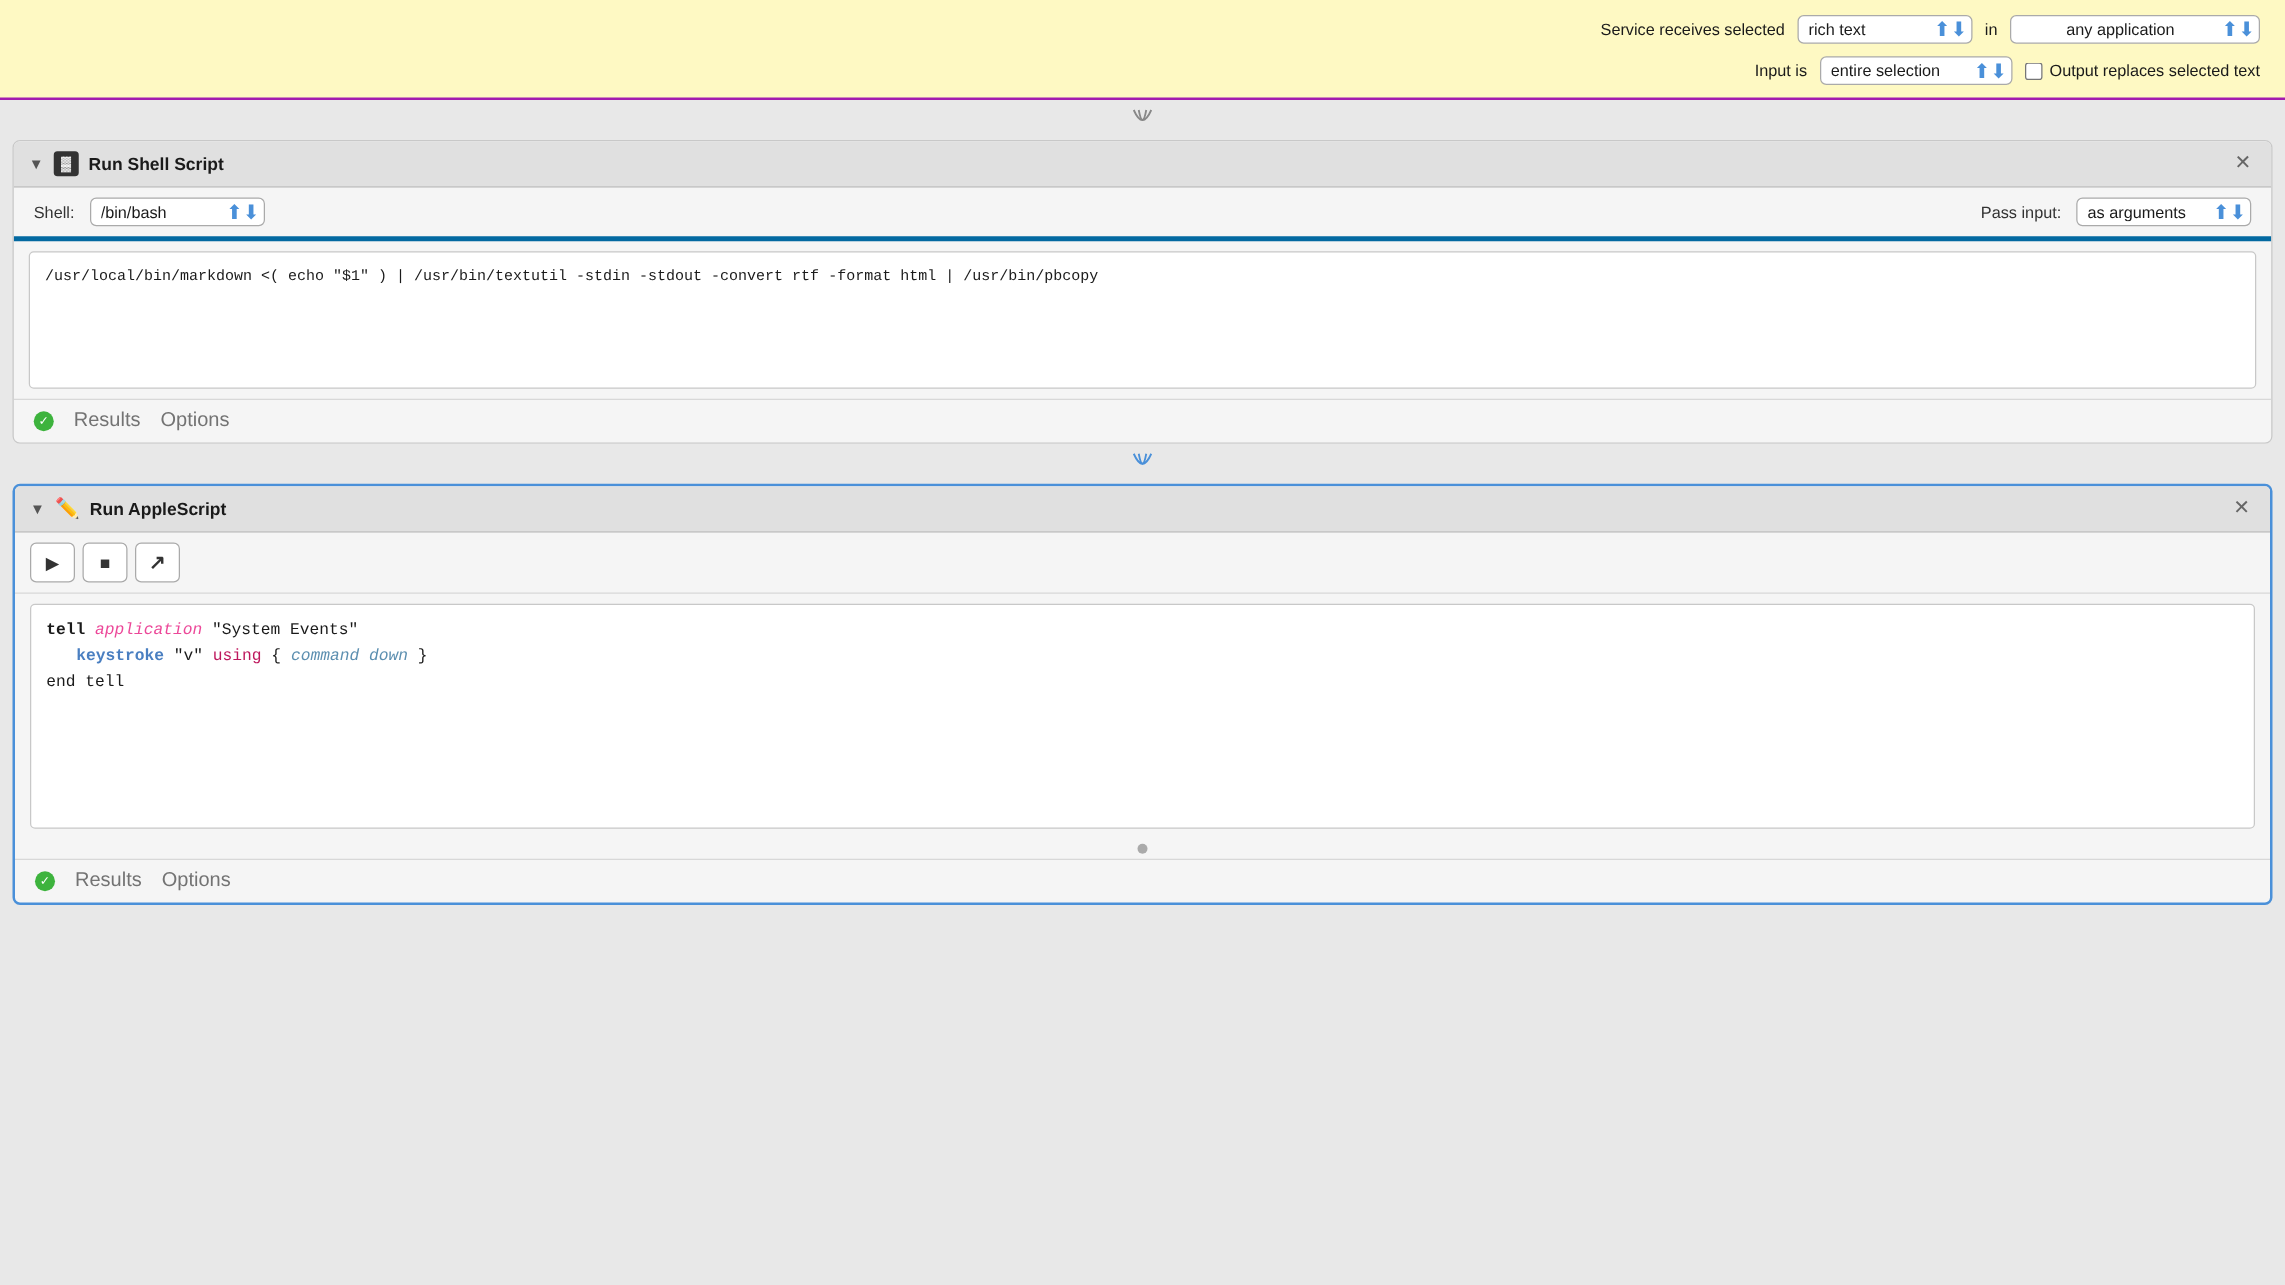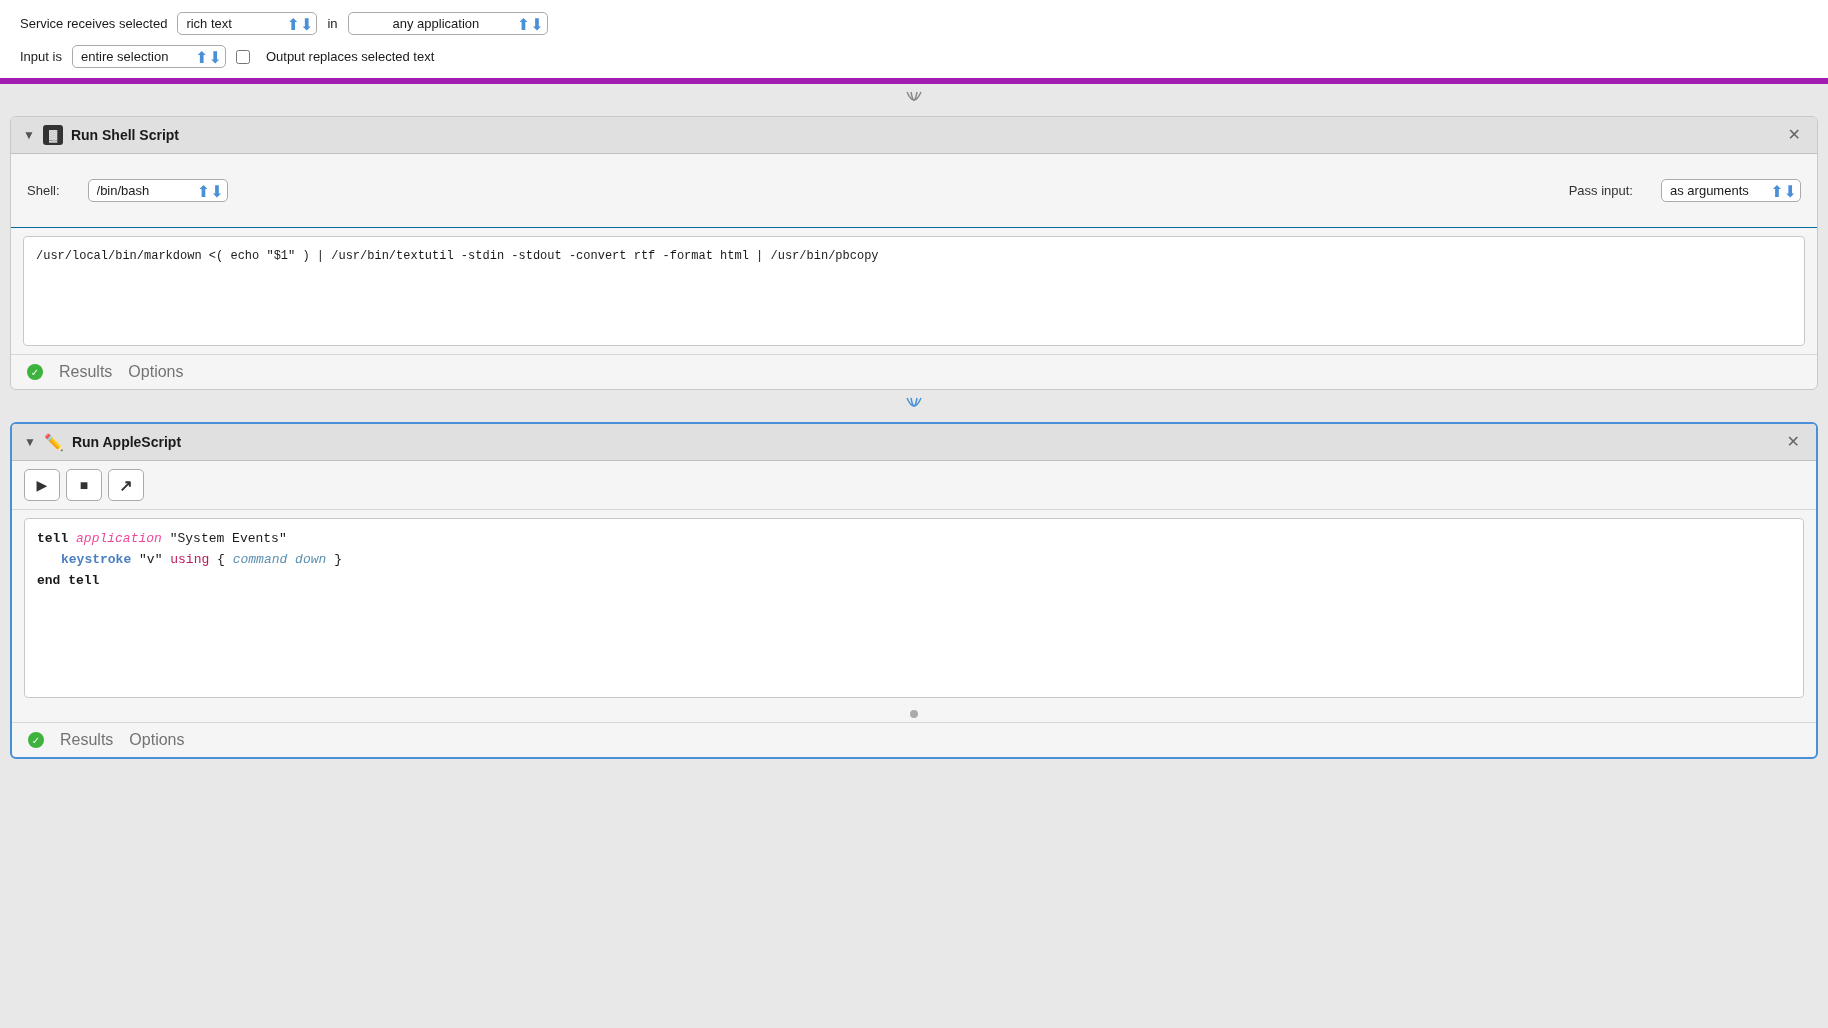--- a/index.html
+++ b/index.html
@@ -7,26 +7,26 @@
     body {
       font-family: -apple-system, BlinkMacSystemFont, "Helvetica Neue", Helvetica, Arial, sans-serif;
       background: #e8e8e8;
       font-size: 13px;
       color: #1a1a1a;
       min-height: 1028px;
       width: 1828px;
     }
 
     .top-bar {
-      background: #ffffff;
-      border-bottom: 6px solid #a21caf;
+      background: #fef9c3;
+      border-bottom: 2px solid #a21caf;
       padding: 12px 20px 10px 20px;
       display: flex;
       flex-direction: column;
-      align-items: flex-start;
+      align-items: flex-end;
       gap: 10px;
     }
 
     .top-row {
       display: flex;
       align-items: center;
       gap: 10px;
     }
 
     .select-wrapper {
@@ -60,21 +60,21 @@
 
     .bottom-row {
       display: flex;
       align-items: center;
       gap: 10px;
     }
 
     .checkbox-wrapper {
       display: flex;
       align-items: center;
-      gap: 16px;
+      gap: 6px;
     }
 
     .checkbox-wrapper input[type="checkbox"] {
       width: 14px;
       height: 14px;
     }
 
     
     .connector {
       display: flex;
@@ -148,25 +148,25 @@
       background: none;
       border: none;
       font-size: 16px;
       color: #666;
       cursor: pointer;
       padding: 0 4px;
       line-height: 1;
     }
 
     .block-settings-row {
-      padding: 25px 16px;
-      display: flex;
-      align-items: center;
-      gap: 28px;
-      border-bottom: 1px solid #0369a1;
+      padding: 8px 16px;
+      display: flex;
+      align-items: center;
+      gap: 12px;
+      border-bottom: 4px solid #0369a1;
     }
 
     .shell-label {
       font-size: 13px;
       color: #333;
       font-weight: 500;
     }
 
     .pass-input-label {
       font-size: 13px;
@@ -201,21 +201,21 @@
       font-size: 13px;
       line-height: 1.6;
     }
 
     .as-tell { color: #1a1a1a; font-weight: 700; }
     .as-application { color: #ec4899; font-style: italic; }
     .as-string { color: #1a1a1a; }
     .as-keystroke { color: #4a7fc1; font-weight: 700; }
     .as-using { color: #be185d; }
     .as-command { color: #5c8fb0; font-style: italic; }
-    .as-end { color: #1a1a1a; font-weight: 700; }
+    .as-end { color: #1a1a1a; font-weight: 400; }
     .as-brace { color: #1a1a1a; }
 
     .block-footer {
       padding: 8px 16px;
       display: flex;
       align-items: center;
       gap: 16px;
       border-top: 1px solid #d8d8d8;
     }
 

